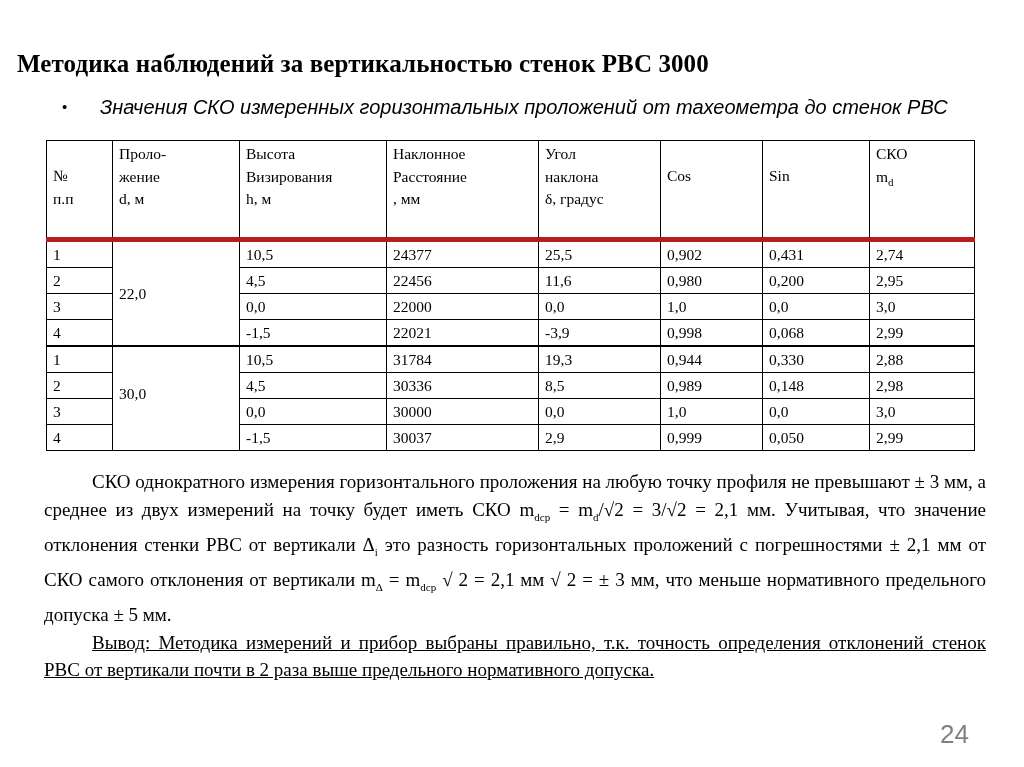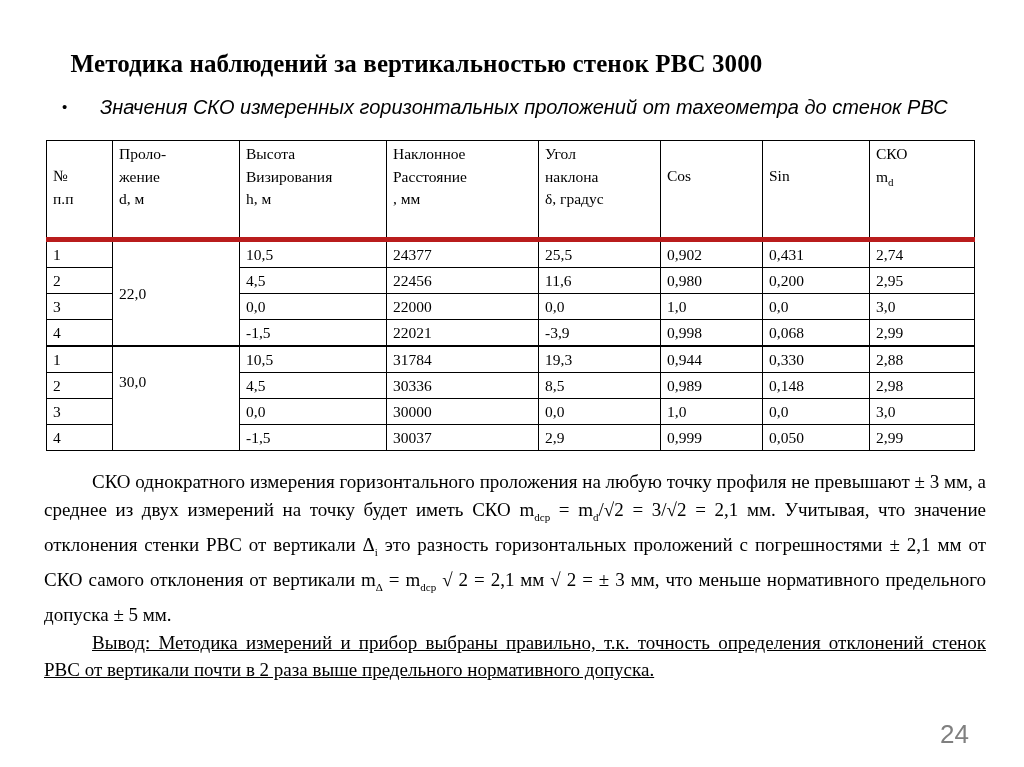--- a/index.html
+++ b/index.html
@@ -12,24 +12,24 @@
     height: 767px;
     position: relative;
     font-family: "Liberation Serif", "DejaVu Serif", serif;
     color: #000000;
     overflow: hidden;
   }
 
   
   .slide-title {
     position: absolute;
-    left: 4px;
+    left: 17px;
     top: 50px;
     width: 825px;
-    text-align: center;
+    text-align: left;
     font-family: "Liberation Serif", "DejaVu Serif", serif;
     font-weight: bold;
     font-size: 25px;
     letter-spacing: 0.1px;
     color: #000;
   }
 
   
   .bullet-row {
     position: absolute;
@@ -92,21 +92,21 @@
   .hdr-pad  { display: block; height: 22px; }
   .sub { font-size: 11px; vertical-align: sub; }
 
   .blockgap td { border-top: 2px solid #000; }
   .mergecell {
     vertical-align: middle;
     text-align: left;
   }
   .mergecell.top-align {
     vertical-align: top;
-    padding-top: 24px;
+    padding-top: 36px;
   }
 
   
   .c-np  { width: 54px; }
   .c-d   { width: 115px; }
   .c-h   { width: 135px; }
   .c-s   { width: 140px; }
   .c-ang { width: 110px; }
   .c-cos { width: 90px; }
   .c-sin { width: 95px; }

